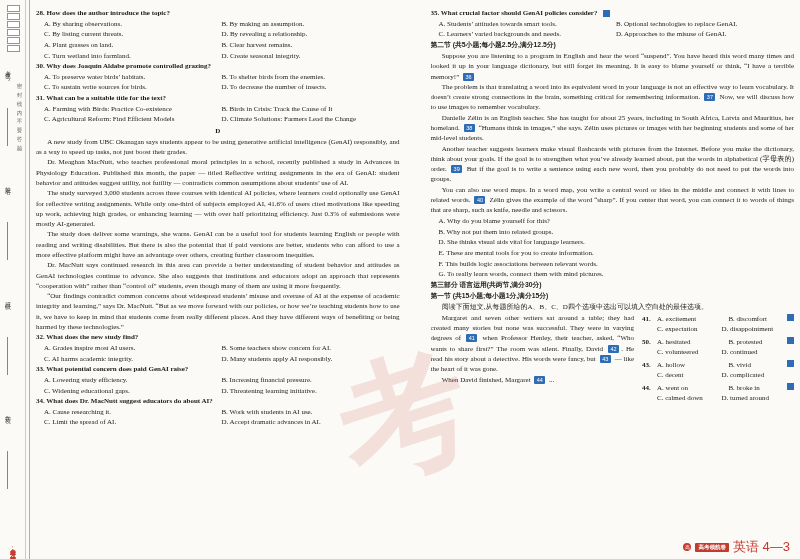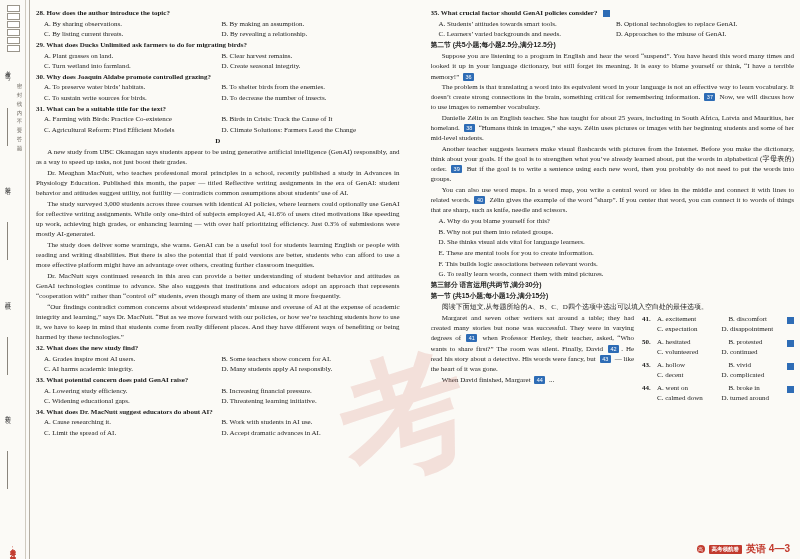--- a/index.html
+++ b/index.html
@@ -31,34 +31,34 @@
   .p{text-indent:1.6em}
   .cx{text-align:center;font-weight:700;margin:1px 0}
   .h{font-weight:700;font-family:"Liberation Sans",sans-serif;font-size:6.8px;margin:1px 0}
   .blank{display:inline-block;min-width:11px;height:8px;line-height:8px;background:#2e6cb5;color:#fff;text-align:center;font-size:5.5px;border-radius:1px;margin:0 2px;vertical-align:0;font-family:"Liberation Sans",sans-serif;text-indent:0}
   .ansbox{display:inline-block;width:7px;height:7px;background:#2e6cb5;margin-left:6px;vertical-align:middle;flex:none}
 
   .cloze{display:flex;gap:8px;margin-top:1px}
   .cpass{width:56%}
   .copts{flex:1;padding-top:1px}
   .cgroup{margin-bottom:2.5px}
-  .crow1{display:flex;align-items:flex-end}
+  .crow1{display:flex;align-items:flex-start}
   .crow1 .qn{width:15px;flex:none}
   .ca{width:47%}
   .cb{flex:1}
   .crow2{display:flex;padding-left:15px}
 
   
   .watermark{position:absolute;left:340px;top:330px;font-size:130px;font-weight:700;color:rgba(213,118,108,0.20);transform:rotate(-18deg);pointer-events:none;font-family:"DejaVu Sans",sans-serif;z-index:3}
 
   
   .footer{position:absolute;right:10px;bottom:3px;display:flex;align-items:center;gap:4px;font-family:"Liberation Sans",sans-serif}
   .fbadge{background:#c23b2e;color:#fff;font-size:5.5px;padding:1px 3px;border-radius:1px;font-weight:700}
   .ficon{width:8px;height:8px;background:#c23b2e;border-radius:50%;display:inline-flex;align-items:center;justify-content:center;color:#fff;font-size:5px}
-  .fpage{color:#c23b2e;font-weight:700;font-size:10px}
+  .fpage{color:#c23b2e;font-weight:400;font-size:13px}
 </style>
 </head>
 <body>
 
 <div class="page">
 
   <div class="watermark">考</div>
 
   <div class="side">
     <div class="grid">
@@ -87,21 +87,20 @@
     <div class="col">
         <div class="q line"><span class="qn">28.</span> How does the author introduce the topic?</div>
         <div class="o2 line">
           <span class="oa">A. By sharing observations.</span>
           <span class="ob">B. By making an assumption.</span>
         </div>
         <div class="o2 line">
           <span class="oa">C. By listing current threats.</span>
           <span class="ob">D. By revealing a relationship.</span>
         </div>
-        <div class="q line"><span class="qn">29.</span> What does Ducks Unlimited ask farmers to do for migrating birds?</div>
         <div class="o2 line">
           <span class="oa">A. Plant grasses on land.</span>
           <span class="ob">B. Clear harvest remains.</span>
         </div>
         <div class="o2 line">
           <span class="oa">C. Turn wetland into farmland.</span>
           <span class="ob">D. Create seasonal integrity.</span>
         </div>
         <div class="q line"><span class="qn">30.</span> Why does Joaquín Aldabe promote controlled grazing?</div>
         <div class="o2 line">

